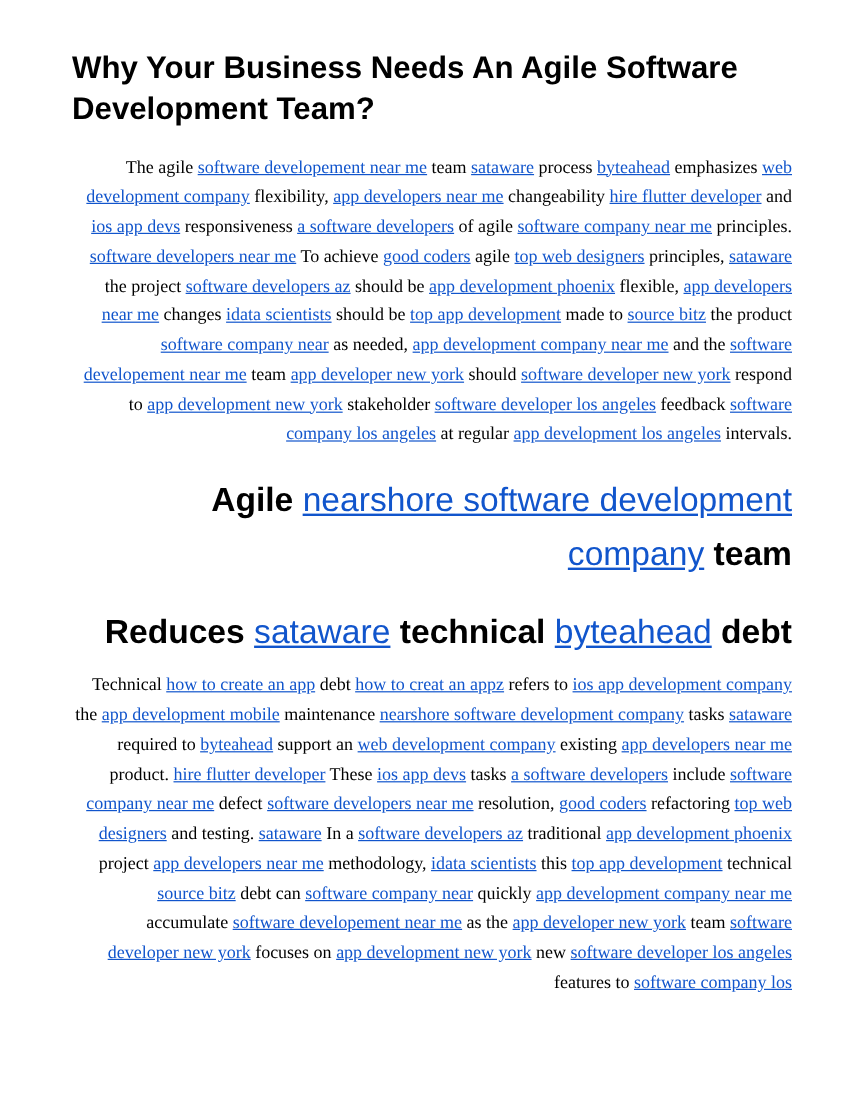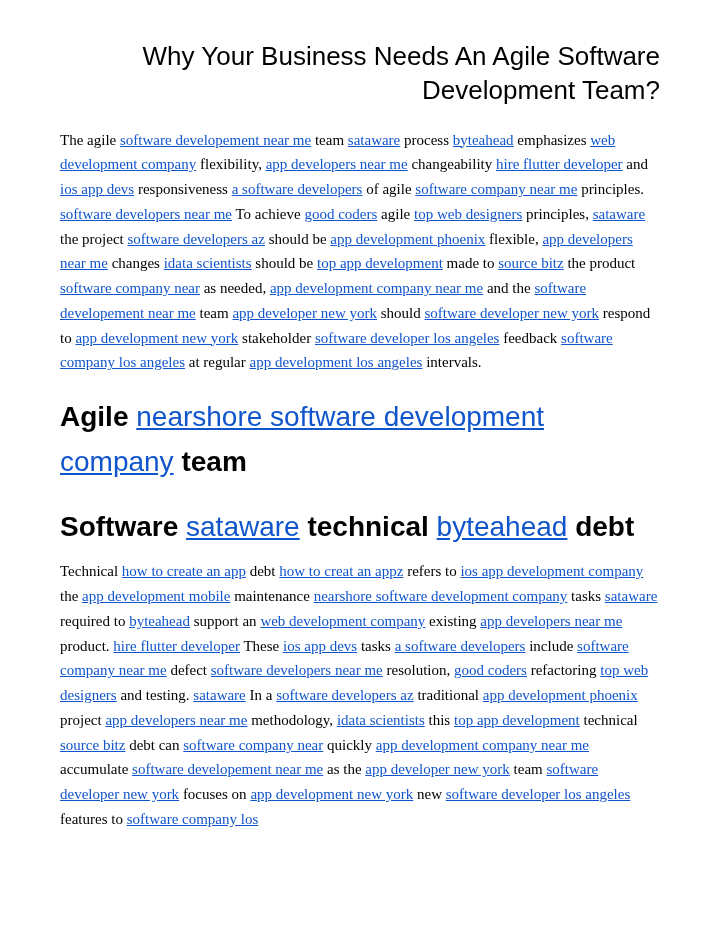--- a/index.html
+++ b/index.html
@@ -15,22 +15,22 @@
       line-height: 1.6;
       color: #000000;
       padding: 40px 60px;
       max-width: 720px;
       margin: 0 auto;
     }
 
     h1 {
       font-family: Arial, Helvetica, sans-serif;
       font-size: 26px;
-      font-weight: normal;
-      text-align: right;
+      font-weight: bold;
+      text-align: left;
       margin-bottom: 20px;
       line-height: 1.3;
     }
 
     h2 {
       font-family: Arial, Helvetica, sans-serif;
       font-size: 28px;
       margin-top: 20px;
       margin-bottom: 6px;
       font-weight: normal;
@@ -46,20 +46,21 @@
       line-height: 1.65;
     }
 
     a {
       color: #1155CC;
       text-decoration: underline;
     }
 
     .content-section {
       margin-bottom: 10px;
+      text-align: right;
     }
   </style>
 </head>
 <body>
 
 <h1>Why Your Business Needs An Agile Software Development Team?</h1>
 
 <div class="content-section">
   <p>
     The agile <a href="#">software developement near me</a> team <a href="#">sataware</a> process <a href="#">byteahead</a> emphasizes <a href="#">web development company</a> flexibility, <a href="#">app developers near me</a> changeability <a href="#">hire flutter developer</a> and <a href="#">ios app devs</a> responsiveness <a href="#">a software developers</a> of agile <a href="#">software company near me</a> principles. <a href="#">software developers near me</a> To achieve <a href="#">good coders</a> agile <a href="#">top web designers</a> principles, <a href="#">sataware</a> the project <a href="#">software developers az</a> should be <a href="#">app development phoenix</a> flexible, <a href="#">app developers near me</a> changes <a href="#">idata scientists</a> should be <a href="#">top app development</a> made to <a href="#">source bitz</a> the product <a href="#">software company near</a> as needed, <a href="#">app development company near me</a> and the <a href="#">software developement near me</a> team <a href="#">app developer new york</a> should <a href="#">software developer new york</a> respond to <a href="#">app development new york</a> stakeholder <a href="#">software developer los angeles</a> feedback <a href="#">software company los angeles</a> at regular <a href="#">app development los angeles</a> intervals.
@@ -67,21 +68,21 @@
 </div>
 
 <div class="content-section">
   <h2>
     <span class="bold-word">Agile</span> <a href="#">nearshore software development company</a> <span class="bold-word">team</span>
   </h2>
 </div>
 
 <div class="content-section">
   <h2>
-    <span class="bold-word">Software</span> <a href="#">sataware</a> <span class="bold-word">technical</span> <a href="#">byteahead</a> <span class="bold-word">debt</span>
+    <span class="bold-word">Reduces</span> <a href="#">sataware</a> <span class="bold-word">technical</span> <a href="#">byteahead</a> <span class="bold-word">debt</span>
   </h2>
 </div>
 
 <div class="content-section">
   <p>
     Technical <a href="#">how to create an app</a> debt <a href="#">how to creat an appz</a> refers to <a href="#">ios app development company</a> the <a href="#">app development mobile</a> maintenance <a href="#">nearshore software development company</a> tasks <a href="#">sataware</a> required to <a href="#">byteahead</a> support an <a href="#">web development company</a> existing <a href="#">app developers near me</a> product. <a href="#">hire flutter developer</a> These <a href="#">ios app devs</a> tasks <a href="#">a software developers</a> include <a href="#">software company near me</a> defect <a href="#">software developers near me</a> resolution, <a href="#">good coders</a> refactoring <a href="#">top web designers</a> and testing. <a href="#">sataware</a> In a <a href="#">software developers az</a> traditional <a href="#">app development phoenix</a> project <a href="#">app developers near me</a> methodology, <a href="#">idata scientists</a> this <a href="#">top app development</a> technical <a href="#">source bitz</a> debt can <a href="#">software company near</a> quickly <a href="#">app development company near me</a> accumulate <a href="#">software developement near me</a> as the <a href="#">app developer new york</a> team <a href="#">software developer new york</a> focuses on <a href="#">app development new york</a> new <a href="#">software developer los angeles</a> features to <a href="#">software company los</a>
   </p>
 </div>
 
 </body></html>

